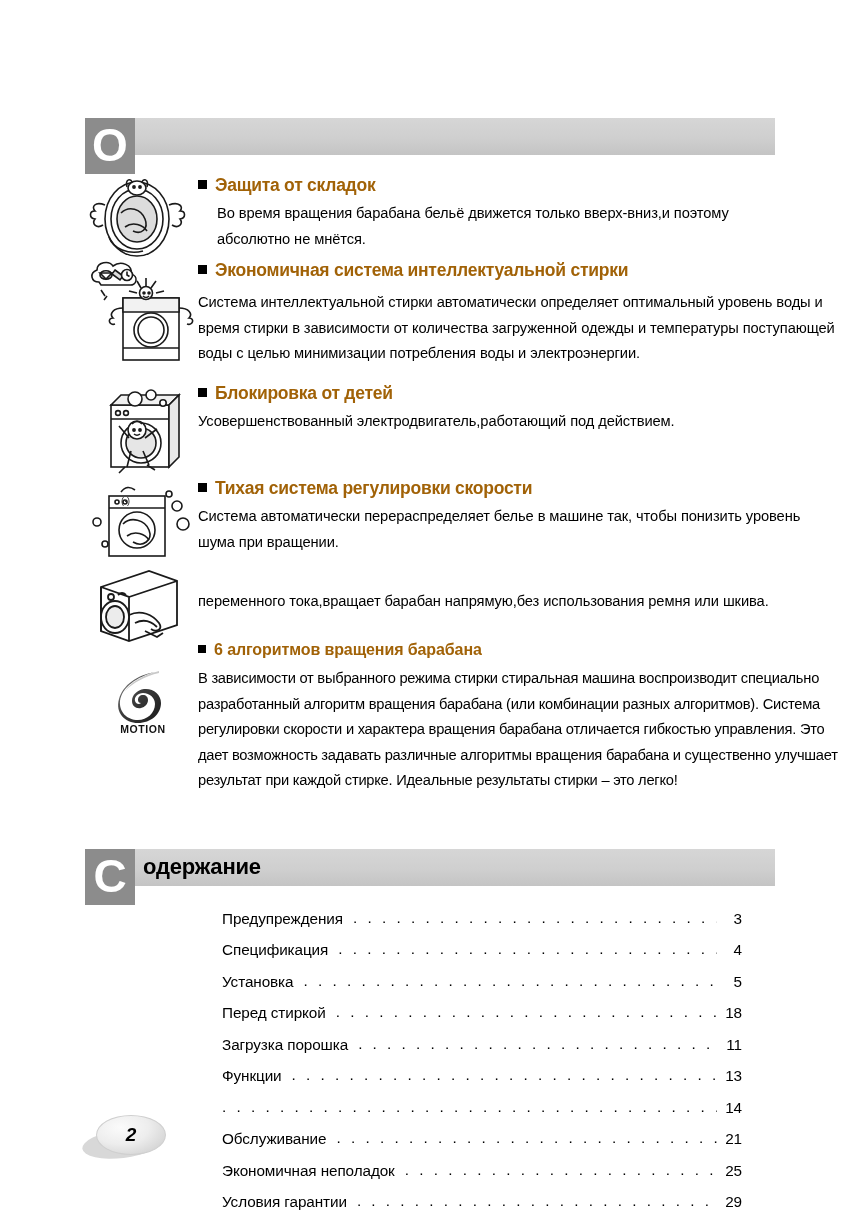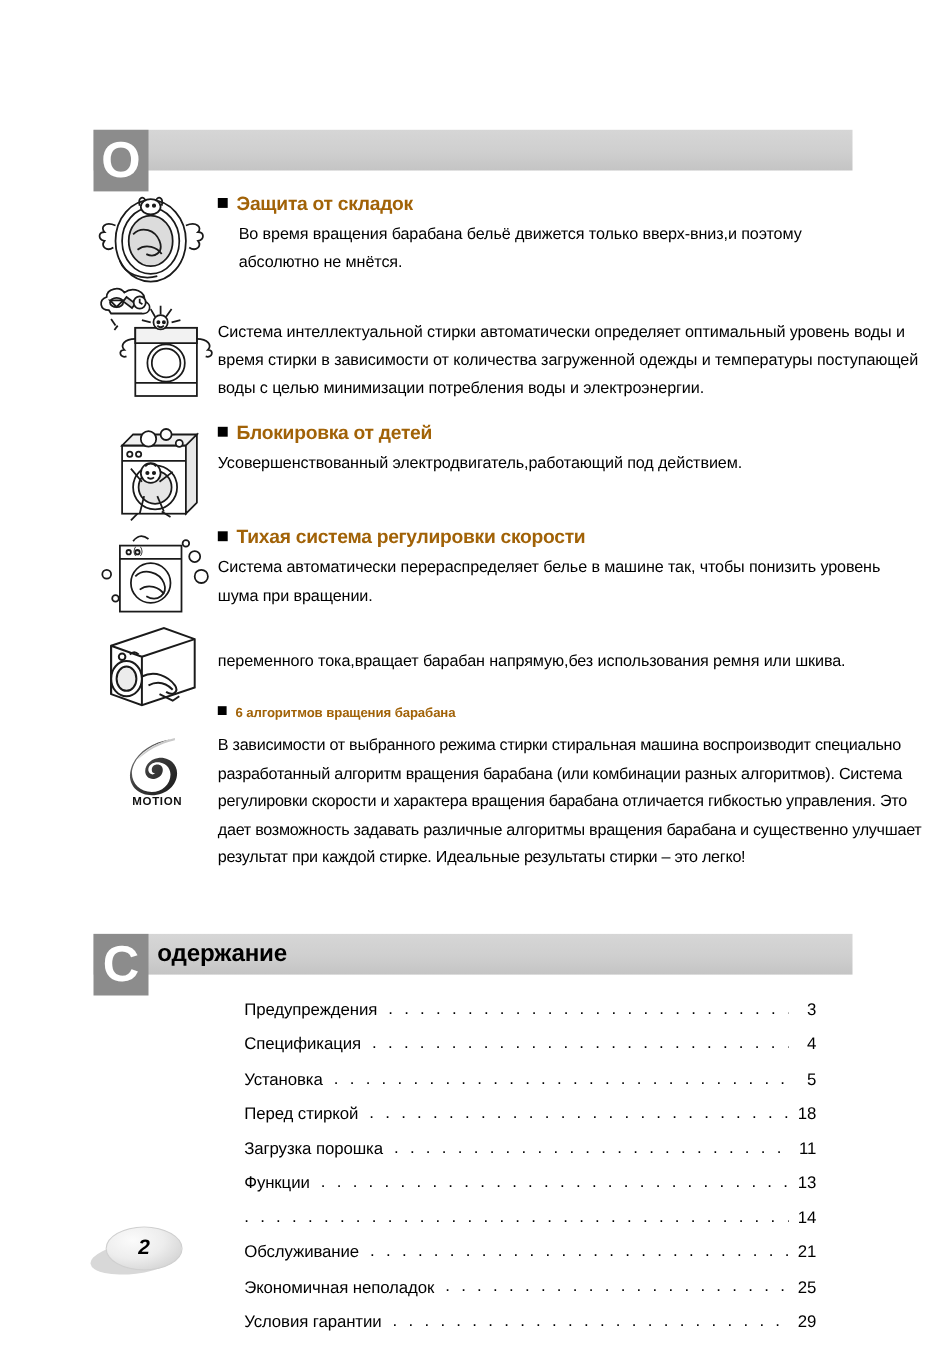--- a/index.html
+++ b/index.html
@@ -89,21 +89,21 @@
     position: absolute;
     left: 113px;
     top: 0;
     font-size: 17.5px;
     font-weight: bold;
     letter-spacing: -0.25px;
     white-space: nowrap;
     color: #a16207;
   }
   .feature-head.small {
-    font-size: 12px;
+    font-size: 16px;
     letter-spacing: -0.1px;
   }
   .bullet {
     display: inline-block;
     width: 9px;
     height: 9px;
     background: #000;
     margin-right: 8px;
     vertical-align: 2px;
   }
@@ -256,20 +256,23 @@
           <circle cx="61" cy="33" r="6.5" fill="#fff"></circle>
           <path d="M56 28 l-4 -7 M66 28 l5 -7 M61 26 l0 -8 M52 33 l-8 -2 M71 33 l8 -2"></path>
           <circle cx="59" cy="33" r="1" fill="#1a1a1a"></circle>
           <circle cx="64" cy="33" r="1" fill="#1a1a1a"></circle>
           <path d="M58 36 q3 3 6 0"></path>
           <path d="M38 48 C28 48 24 54 28 58 C22 58 24 66 30 64"></path>
           <path d="M94 48 C104 48 108 54 104 58 C110 58 108 66 102 64"></path>
         </g>
       </svg>
     </div>
+    <div class="feature-head" style="left:113px;">
+      <span class="bullet"></span><span>Экономичная система интеллектуальной стирки</span>
+    </div>
     <div class="feature-body" style="left:113px; top:30px; width:640px;">Система интеллектуальной стирки автоматически определяет оптимальный уровень воды и время стирки в зависимости от количества загруженной одежды и температуры поступающей воды с целью минимизации потребления воды и электроэнергии.</div>
   </div>
 
   <div class="feature" style="left:85px; top:383px; width:690px; height:90px;">
     <div class="feature-icon">
       <svg width="105" height="95" viewBox="0 0 105 95">
         <g fill="none" stroke="#1a1a1a" stroke-width="1.6">
           <rect x="26" y="22" width="58" height="62" fill="#fff"></rect>
           <path d="M26 22 l10 -10 58 0 -10 10 z" fill="#f0f0f0"></path>
           <path d="M84 22 l10 -10 0 62 -10 10 z" fill="#e8e8e8"></path>

